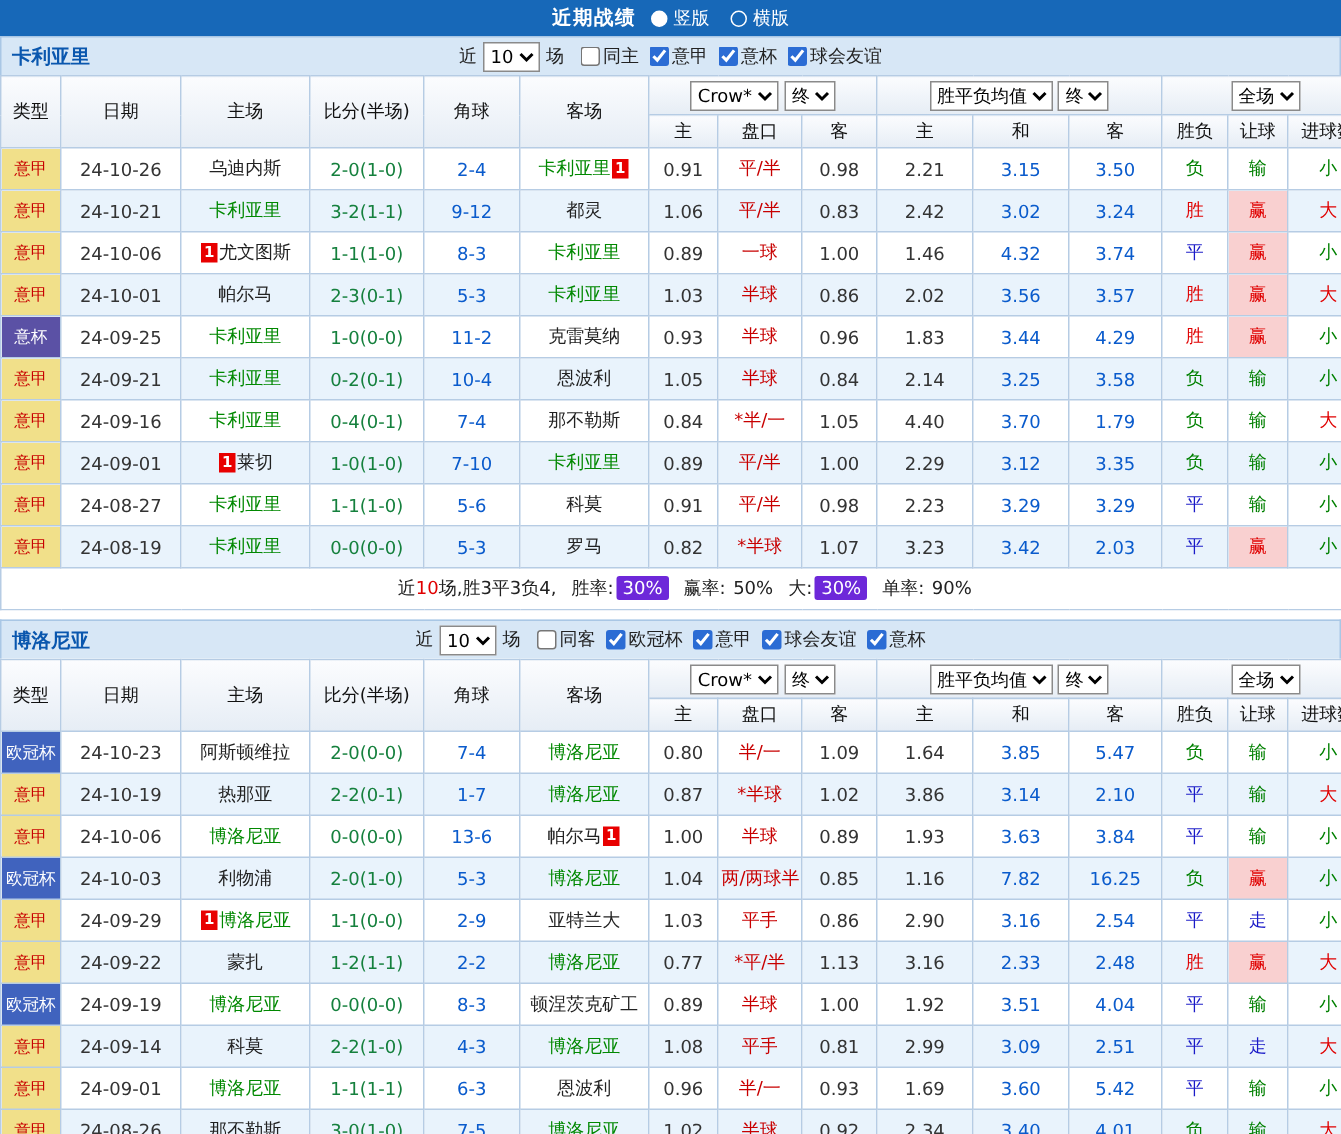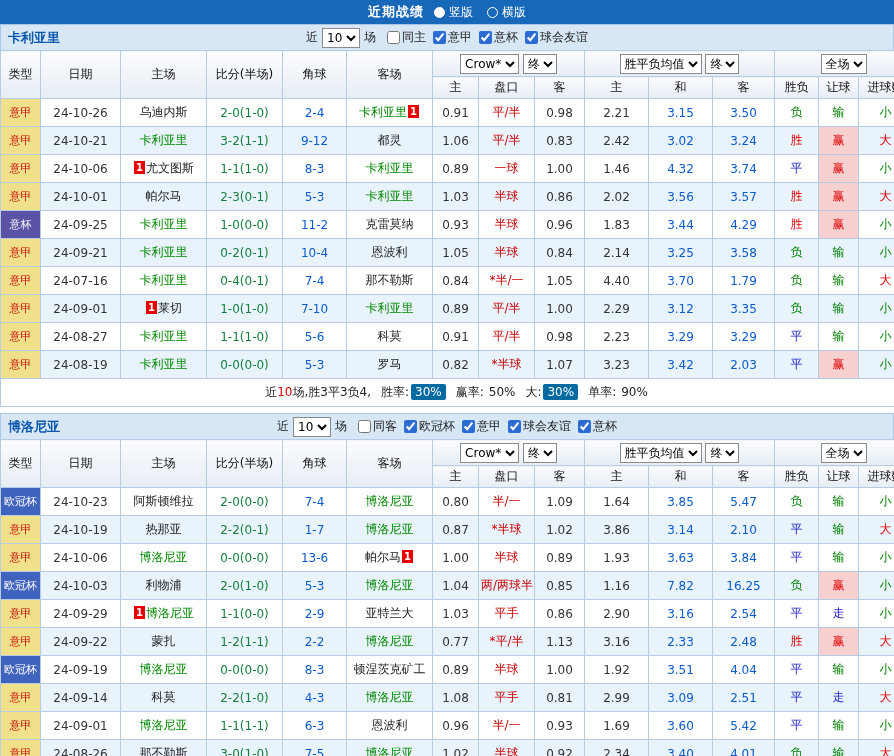--- a/index.html
+++ b/index.html
@@ -41,21 +41,21 @@
   .c-odds { color:#333; }
   .c-euro-home { color:#333; }
   .c-euro { color:#0A5BCC; }
   .team { color:#222; cursor:pointer; }
   .team.self { color:#008800; }
   .red-card { display:inline-block; min-width:11px; height:13px; line-height:13px; background:#E80000; color:#fff; font-size:10px; font-weight:bold; padding:0 1px; margin:0 1px; vertical-align:1px; }
   .summary-cell { height:26px; background:#fff; color:#222; }
   .num-red { color:#E00000; }
   .sum-label { margin-left:10px; }
   .sum-value { margin-left:5px; }
-  .badge { display:inline-block; background:#0369a1; color:#fff; padding:1px 4px; margin-left:2px; border-radius:2px; }
+  .badge { display:inline-block; background:#6d28d9; color:#fff; padding:1px 4px; margin-left:2px; border-radius:2px; }
 </style>
 </head>
 <body>
 
 <div>
   <header class="topbar">
     <span class="topbar-title">近期战绩</span>
     <span class="radio-group">
         <label class="radio">
           <span class="radio-dot selected"></span>
@@ -246,21 +246,21 @@
                 <td class="c-odds">0.84</td>
                 <td class="c-euro-home">2.14</td>
                 <td class="c-euro">3.25</td>
                 <td class="c-euro">3.58</td>
                 <td class="c-res" style="color: rgb(0, 128, 0);">负</td>
                 <td class="c-res" style="color: rgb(0, 128, 0);">输</td>
                 <td class="c-res" style="color: rgb(0, 128, 0);">小</td>
               </tr>
               <tr>
                 <td class="c-league" style="background: rgb(241, 224, 138); color: rgb(200, 0, 0);">意甲</td>
-                <td class="c-date">24-07-16</td>
+                <td class="c-date">24-09-16</td>
                 <td class="c-team"><span class="team self">卡利亚里</span></td>
                 <td class="c-score">0-4(0-1)</td>
                 <td class="c-corner">7-4</td>
                 <td class="c-team"><span class="team">那不勒斯</span></td>
                 <td class="c-odds">0.84</td>
                 <td class="c-handicap">*半/一</td>
                 <td class="c-odds">1.05</td>
                 <td class="c-euro-home">4.40</td>
                 <td class="c-euro">3.70</td>
                 <td class="c-euro">1.79</td>

